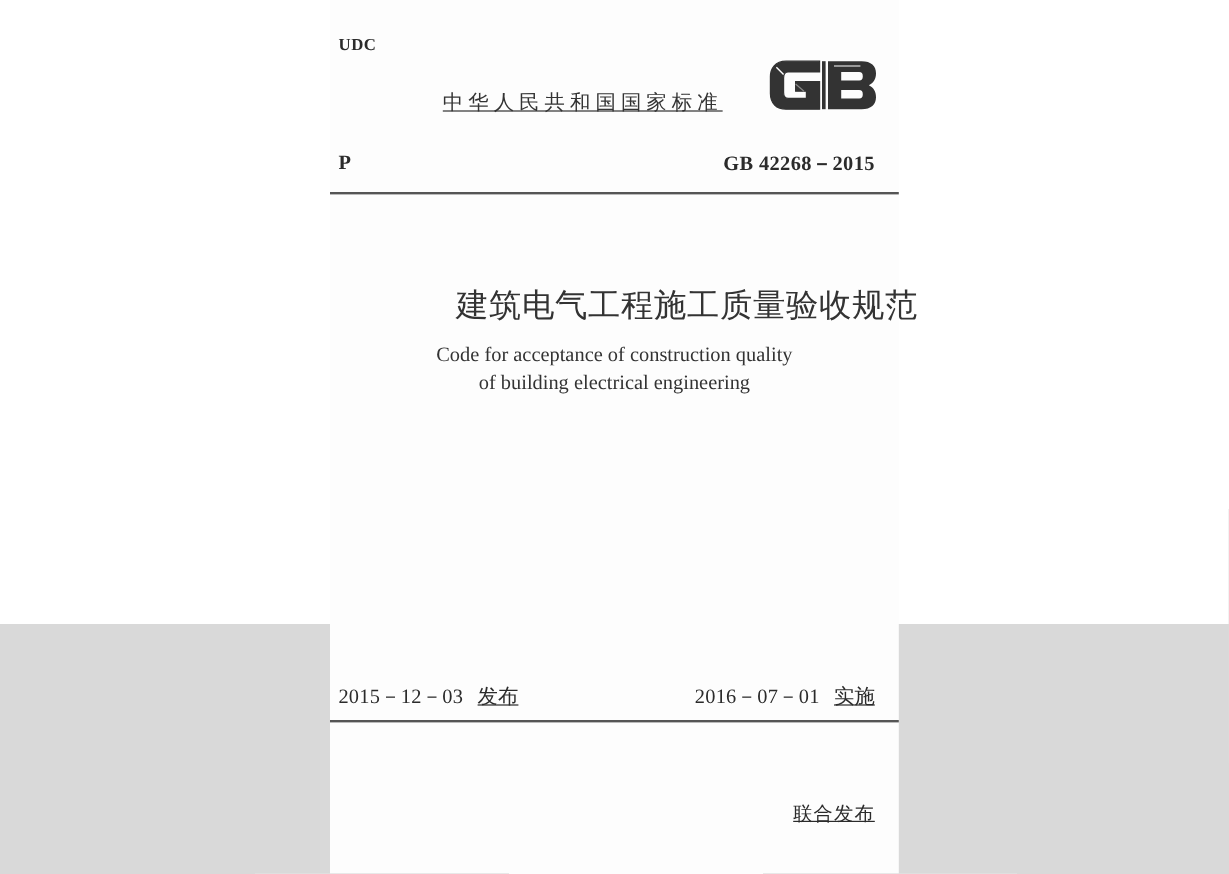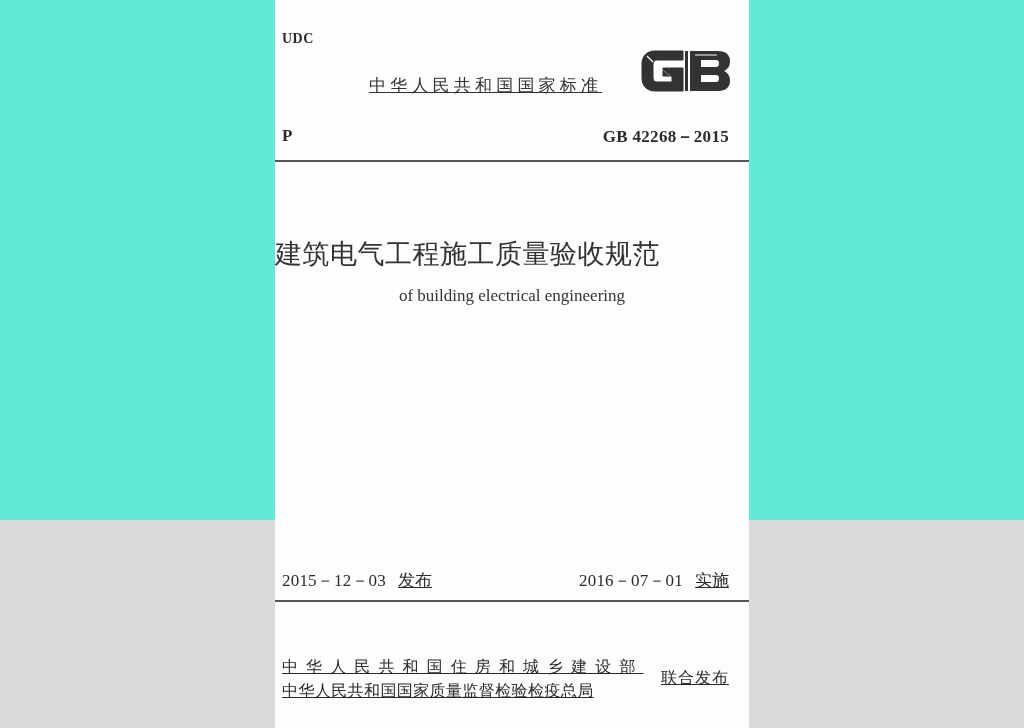--- a/index.html
+++ b/index.html
@@ -7,21 +7,21 @@
       padding: 0;
       width: 1024px;
       height: 728px;
       background: #d9d9d9;
       overflow: hidden;
     }
     .viewport {
       position: relative;
       width: 1024px;
       height: 520px;
-      background: #5eead4;
+      background: #ffffff;
     }
     .page {
       position: absolute;
       left: 275px;
       top: 0;
       width: 474px;
       height: 728px;
       background: #fdfdfd;
       color: #2b2b2b;
     }
@@ -71,24 +71,24 @@
       left: 0;
       width: 474px;
       height: 2px;
       background: #555;
     }
     .rule.top { top: 160px; }
     .rule.bottom { top: 600px; }
 
     .title-cn {
       position: absolute;
-      left: 0;
+      left: 16px;
       width: 474px;
       top: 236px;
-      text-align: left;
+      text-align: right;
       font-size: 27px;
       letter-spacing: 0.5px;
       color: #333;
     }
     .title-en {
       position: absolute;
       left: 0;
       width: 474px;
       top: 284px;
       text-align: center;
@@ -149,32 +149,29 @@
       <path d="M56 8 H78" stroke="#fff" stroke-width="1"></path>
     </svg>
 
     <div class="class-p serif">P</div>
     <div class="std-number serif">GB 42268－2015</div>
 
     <div class="rule top"></div>
 
     <div class="title-cn serif">建筑电气工程施工质量验收规范</div>
     <div class="title-en serif">
+      <div>Code for acceptance of construction quality</div>
       <div>of building electrical engineering</div>
     </div>
 
     <div class="date-row left">
       <span class="num serif">2015－12－03</span><span class="act sans">发布</span>
     </div>
     <div class="date-row right">
       <span class="num serif">2016－07－01</span><span class="act sans">实施</span>
     </div>
 
     <div class="rule bottom"></div>
 
-    <div class="issuers sans">
-      <div class="l1">中华人民共和国住房和城乡建设部</div>
-      <div class="l2">中华人民共和国国家质量监督检验检疫总局</div>
-    </div>
     <div class="joint sans">联合发布</div>
 
   </div>
 </div>
 
 </body></html>

